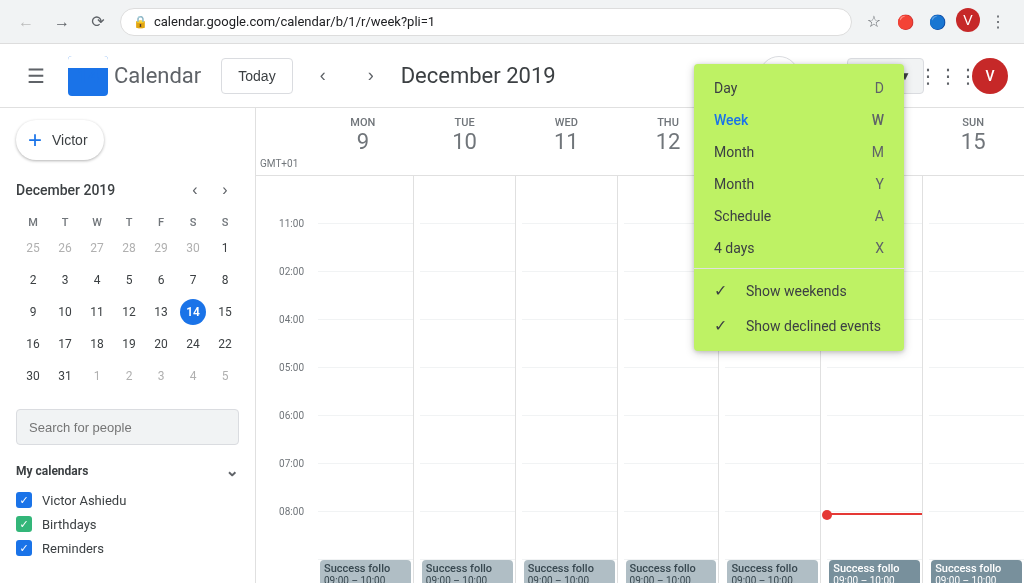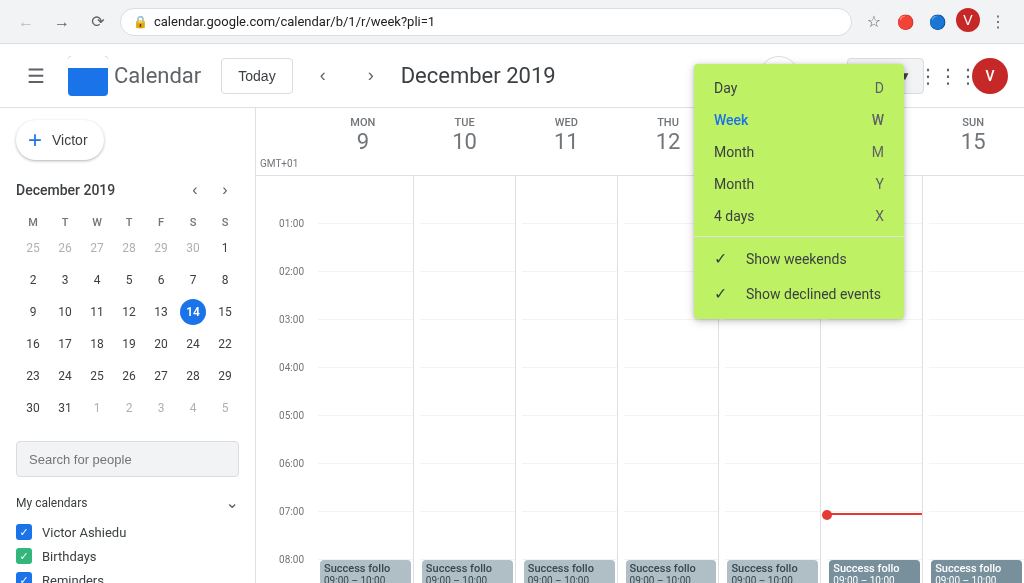--- a/index.html
+++ b/index.html
@@ -250,21 +250,21 @@
       border-radius: 4px;
       padding: 0 12px;
       font-size: 13px;
       color: #3c4043;
       outline: none;
       background: #f1f3f4;
       margin-bottom: 16px;
     }
     .section-title {
       font-size: 12px;
-      font-weight: 400;
+      font-weight: 700;
       color: #3c4043;
       margin-bottom: 8px;
       display: flex;
       align-items: center;
       justify-content: space-between;
     }
     .section-title .chevron { font-size: 16px; color: #5f6368; cursor: pointer; }
     .calendar-item {
       display: flex;
       align-items: center;
@@ -470,29 +470,20 @@
               <tr>
                 <td><span>16</span></td>
                 <td><span>17</span></td>
                 <td><span>18</span></td>
                 <td><span>19</span></td>
                 <td><span>20</span></td>
                 <td><span>24</span></td>
                 <td><span>22</span></td>
               </tr>
               <tr>
-                <td><span>23</span></td>
-                <td><span>24</span></td>
-                <td><span>25</span></td>
-                <td><span>26</span></td>
-                <td><span>27</span></td>
-                <td><span>28</span></td>
-                <td><span>29</span></td>
-              </tr>
-              <tr>
                 <td><span>30</span></td>
                 <td><span>31</span></td>
                 <td class="other-month"><span>1</span></td>
                 <td class="other-month"><span>2</span></td>
                 <td class="other-month"><span>3</span></td>
                 <td class="other-month"><span>4</span></td>
                 <td class="other-month"><span>5</span></td>
               </tr>
             </tbody>
         </table>
@@ -552,27 +543,24 @@
               <span style="display: block; font-size: 11px; color: rgb(112, 117, 122); font-weight: 500; text-transform: uppercase;">SUN</span>
               <span style="display: block; font-size: 22px; color: rgb(112, 117, 122); font-weight: 400;">15</span>
             </div>
           </div>
       </div>
 
       <div class="time-grid">
         <div class="time-labels" id="time-labels">
             <div class="time-label"></div>
             <div class="time-label">
-              <span>01:00</span>
+              <span>11:00</span>
             </div>
             <div class="time-label">
               <span>02:00</span>
-            </div>
-            <div class="time-label">
-              <span>03:00</span>
             </div>
             <div class="time-label">
               <span>04:00</span>
             </div>
             <div class="time-label">
               <span>05:00</span>
             </div>
             <div class="time-label">
               <span>06:00</span>
             </div>
@@ -709,20 +697,24 @@
       </div>
       <div class="menu-item">
         <span>Month</span>
         <span class="menu-item-key">M</span>
       </div>
       <div class="menu-item">
         <span>Month</span>
         <span class="menu-item-key">Y</span>
       </div>
       <div class="menu-item">
+        <span>Schedule</span>
+        <span class="menu-item-key">A</span>
+      </div>
+      <div class="menu-item">
         <span>4 days</span>
         <span class="menu-item-key">X</span>
       </div>
       <div class="menu-divider"></div>
       <div class="menu-check-item">
         <span class="check-mark">✓</span>
         <span>Show weekends</span>
       </div>
       <div class="menu-check-item">
         <span class="check-mark">✓</span>

